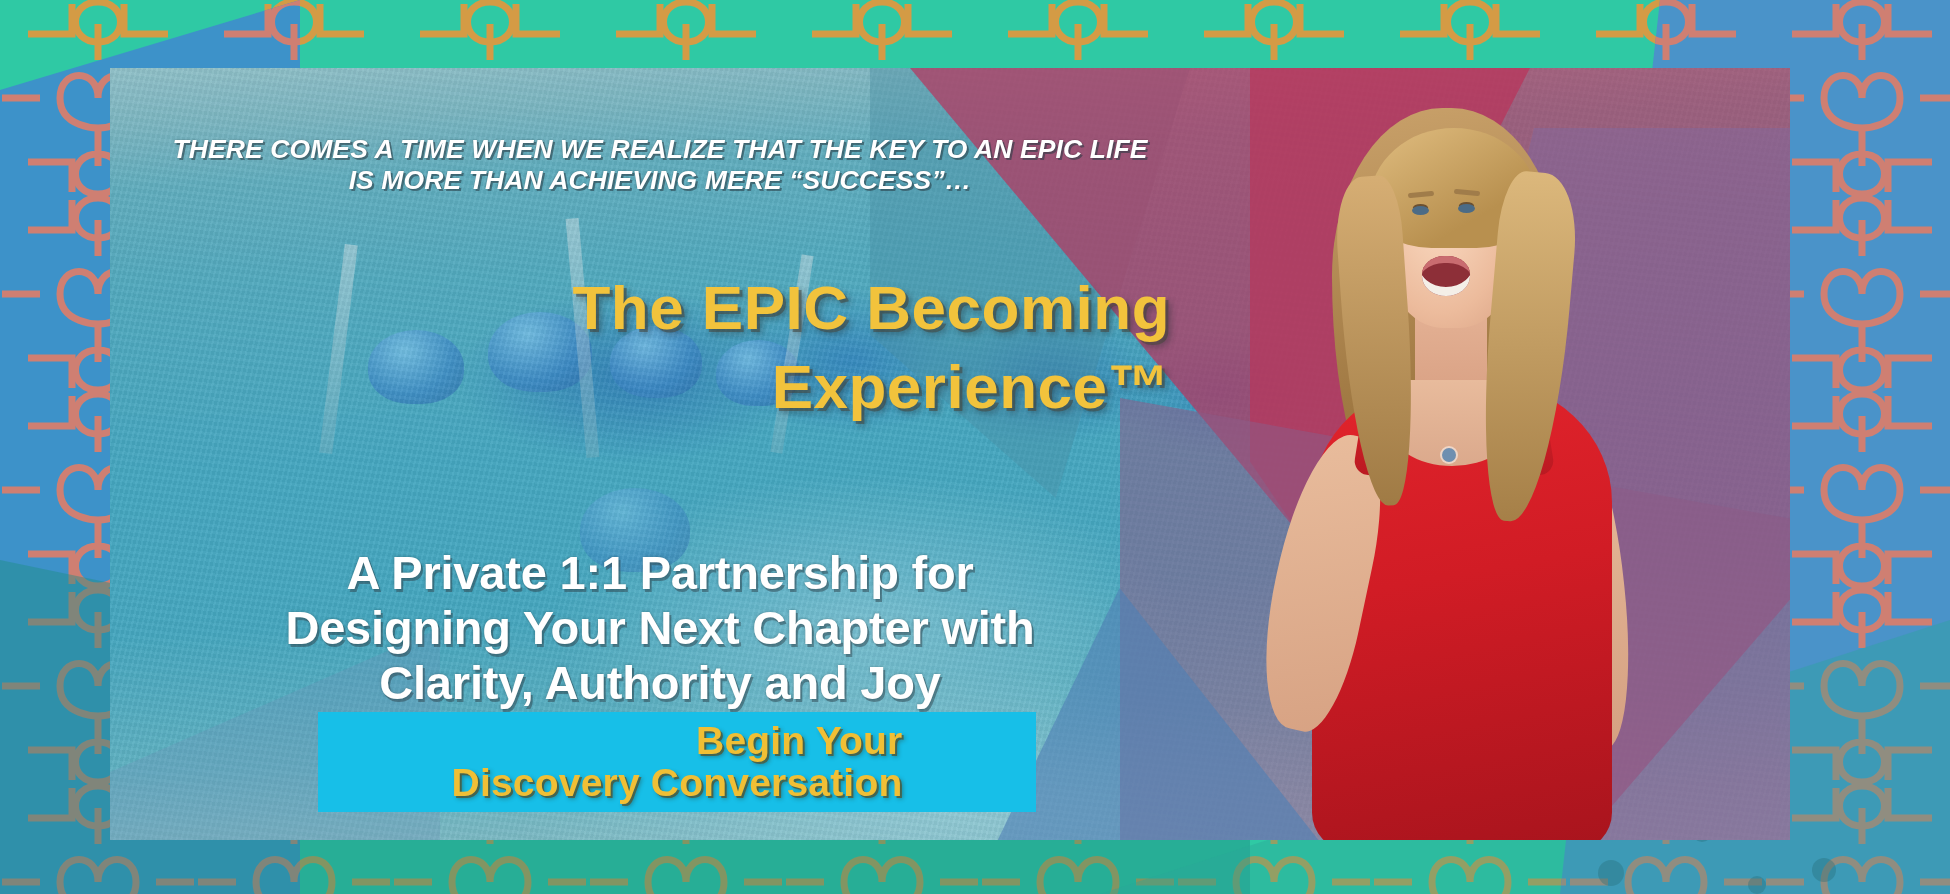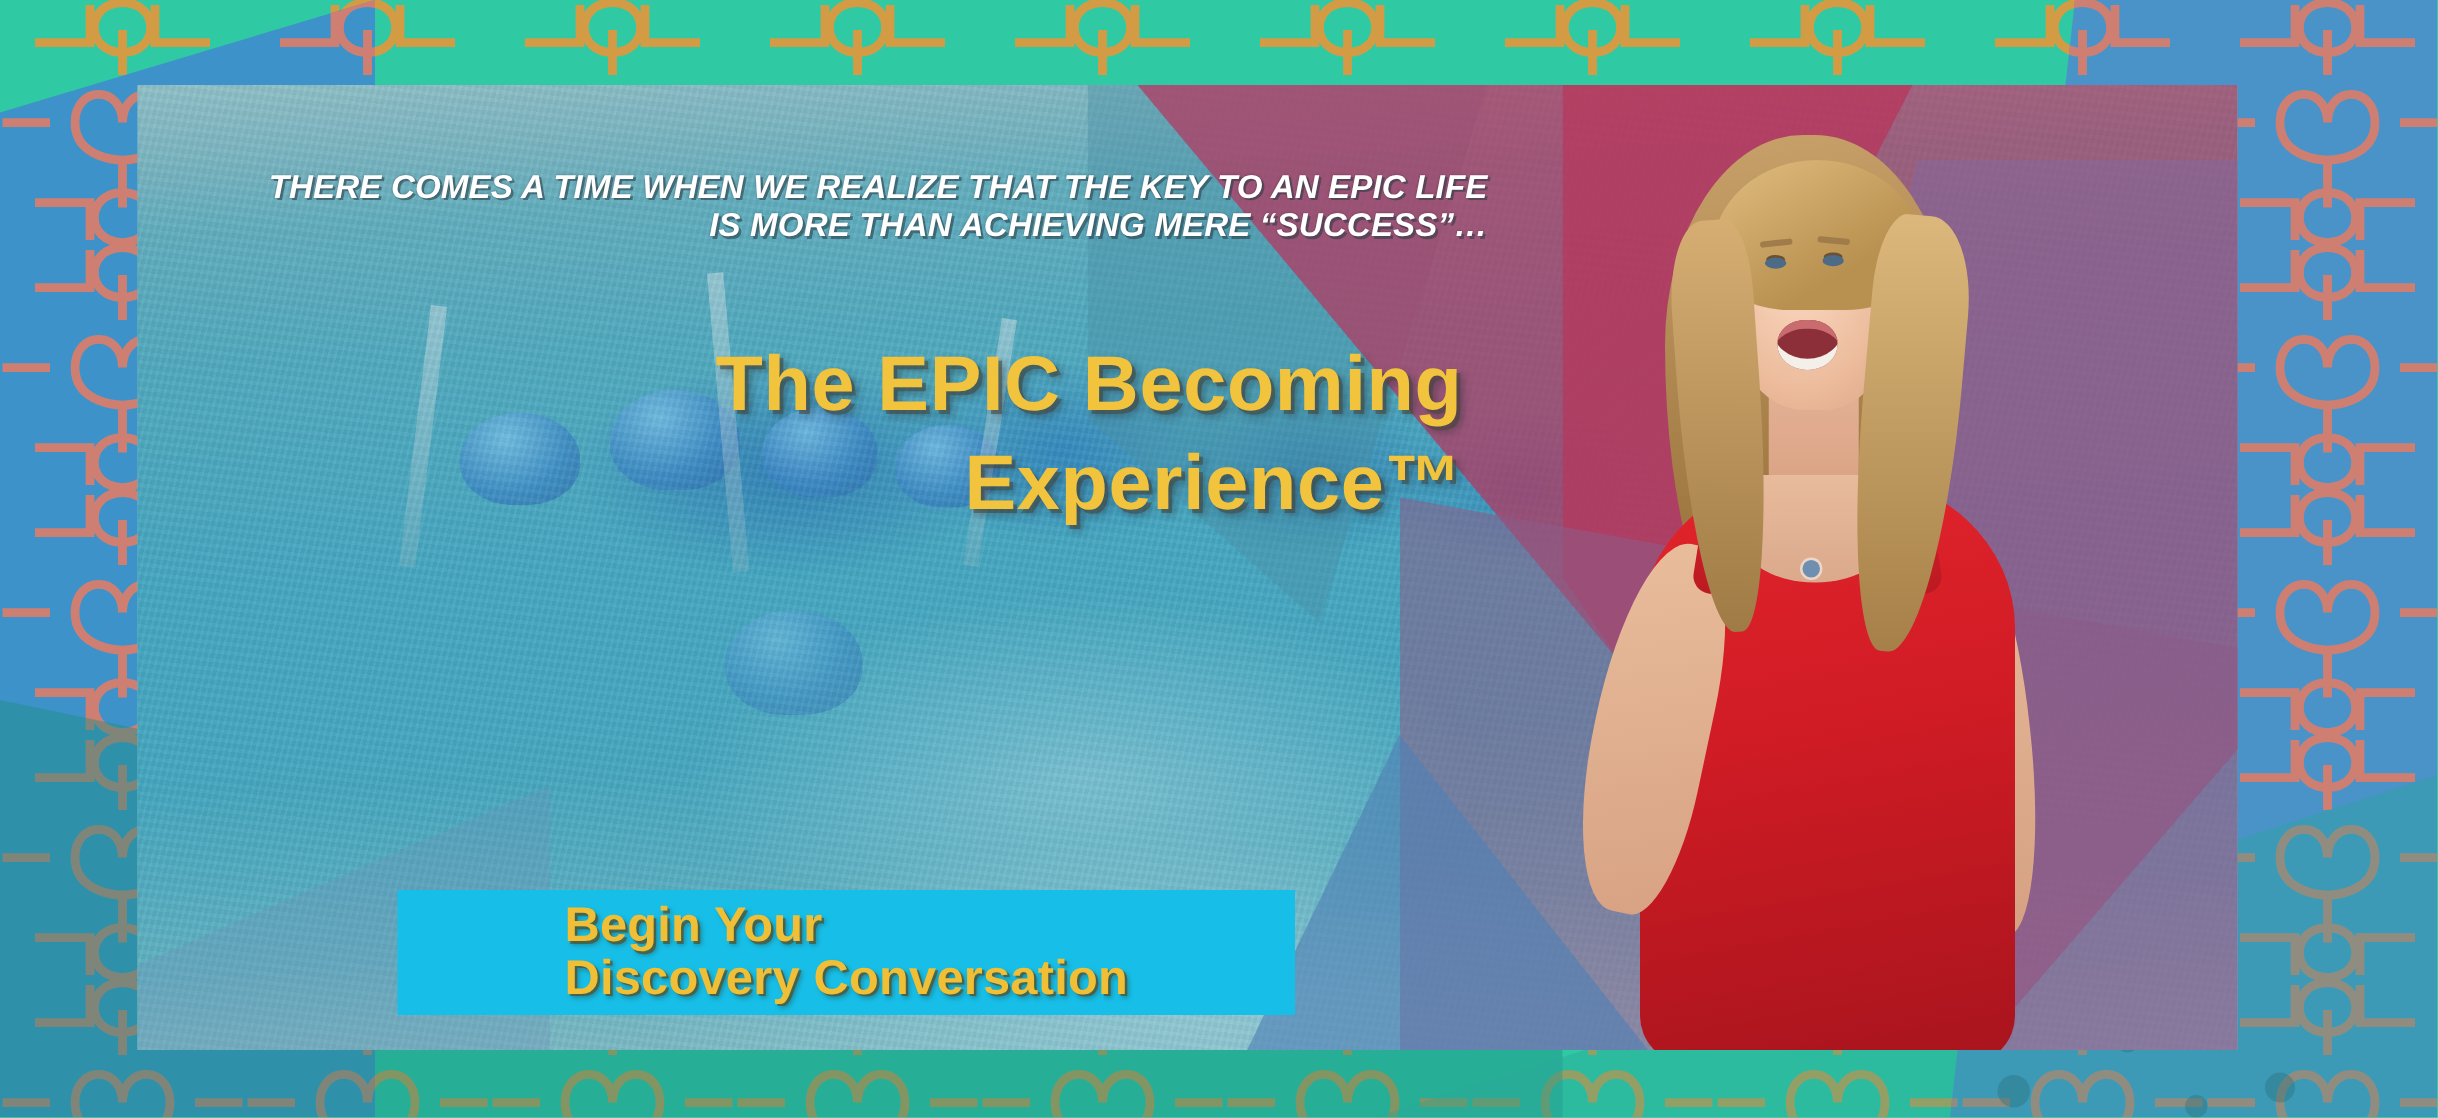--- a/index.html
+++ b/index.html
@@ -221,21 +221,21 @@
   .content {
     position:absolute;
     left:0; top:0; width:1080px; height:772px;
     z-index:6;
   }
 
   .kicker {
     position:absolute;
     left:20px; top:66px;
     width:1060px;
-    text-align:right;
+    text-align:center;
     color:#ffffff;
     font-style:italic;
     font-weight:700;
     font-size:26.5px;
     line-height:1.16;
     letter-spacing:.1px;
     text-shadow:
       2px 2px 0 rgba(40,60,70,.55),
       0 0 2px rgba(0,0,0,.35);
     white-space:pre-line;
@@ -283,21 +283,21 @@
     align-items:center;
     justify-content:center;
     cursor:pointer;
     z-index:7;
   }
   .cta-label {
     color:#f0bf35;
     font-weight:700;
     font-size:39px;
     line-height:1.08;
-    text-align:left;
+    text-align:right;
     letter-spacing:.2px;
     text-shadow:
       2px 2px 0 rgba(95,70,20,.62),
       3px 3px 4px rgba(40,35,15,.35);
     white-space:pre-line;
   }
 </style>
 </head>
 <body>
 
@@ -417,20 +417,23 @@
       <div class="p-mouth"></div>
     </div>
 
     <div class="content">
       <div class="kicker">THERE COMES A TIME WHEN WE REALIZE THAT THE KEY TO AN EPIC LIFE
 IS MORE THAN ACHIEVING  MERE “SUCCESS”…</div>
 
       <h1 class="title">The EPIC Becoming
 Experience™</h1>
 
+      <div class="subhead">A Private 1:1 Partnership for
+Designing Your Next Chapter with
+Clarity, Authority and Joy</div>
     </div>
 
     <button class="cta">
       <span class="cta-label">Begin Your
 Discovery Conversation</span>
     </button>
 
   </div>
 </div>
 

